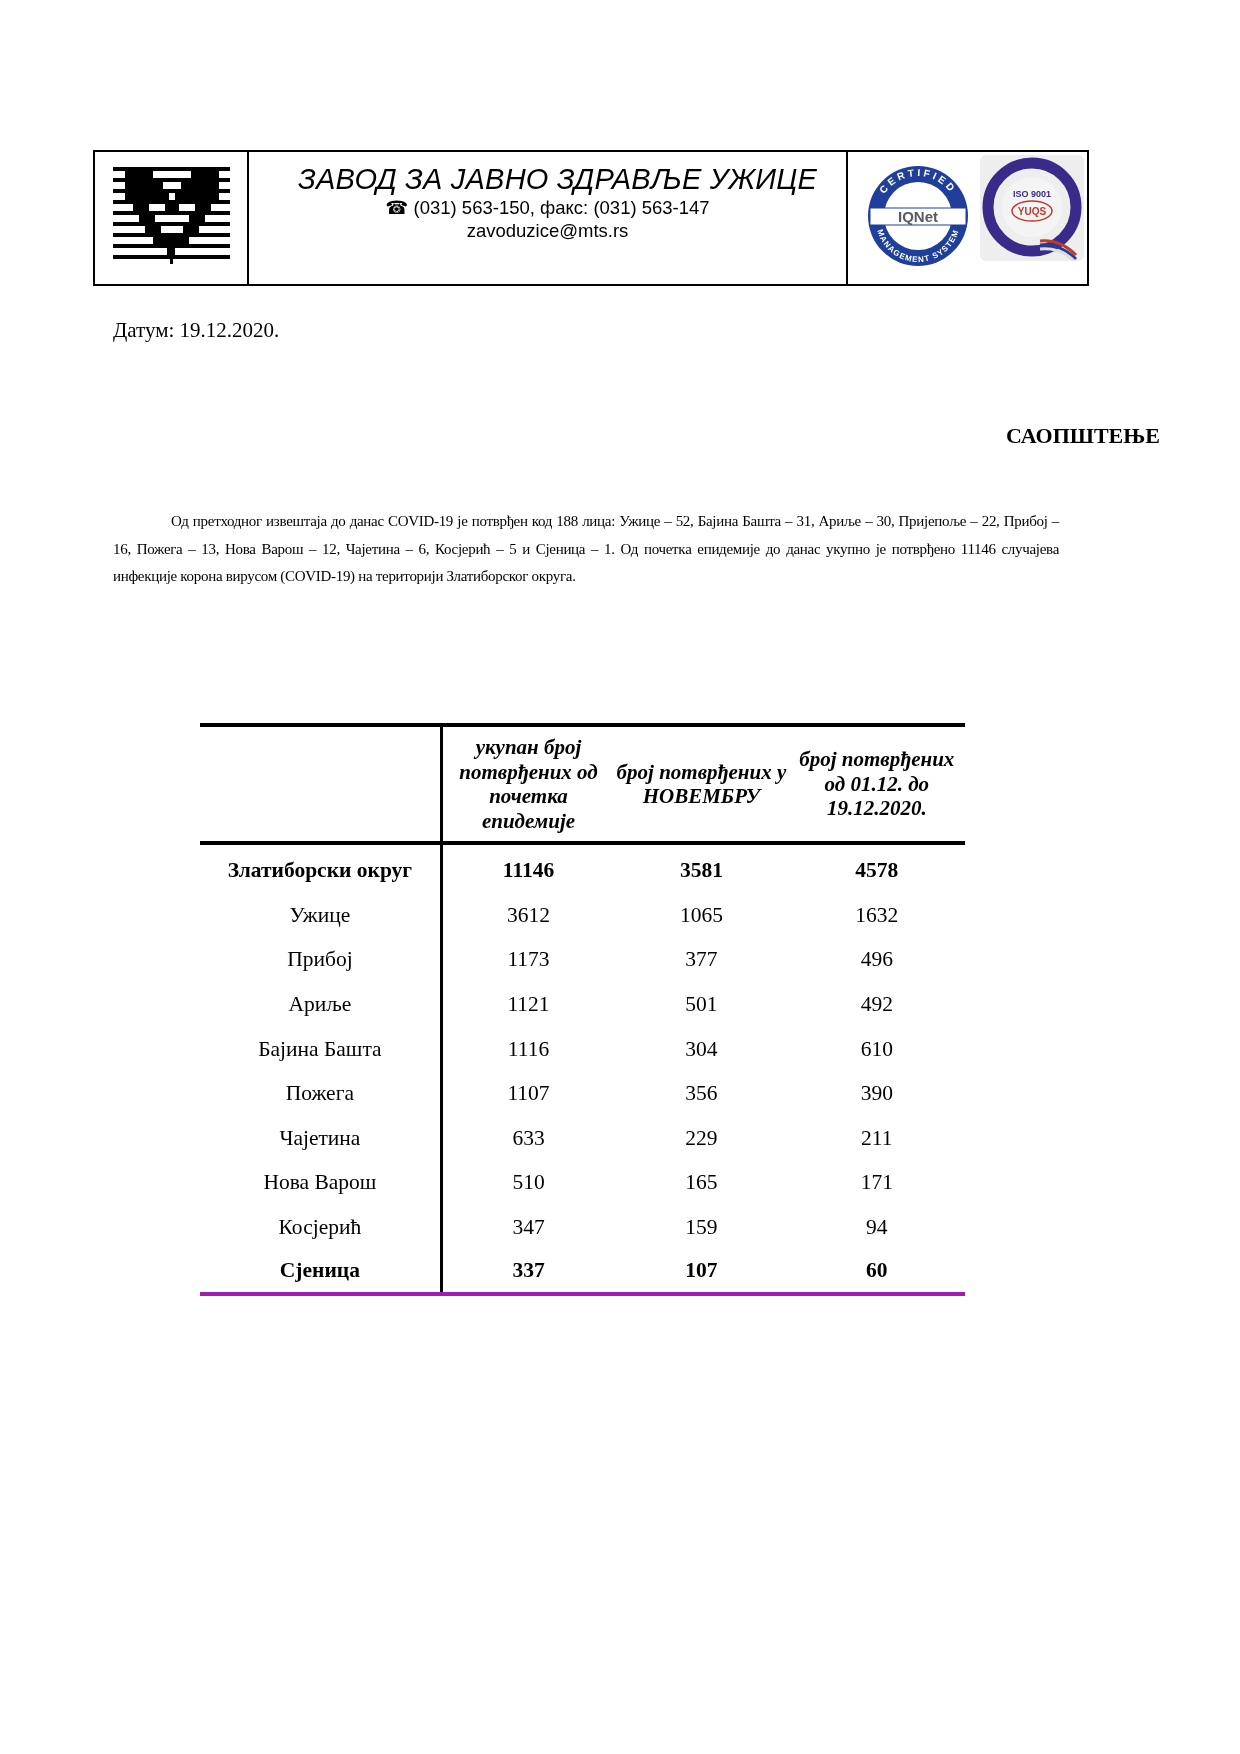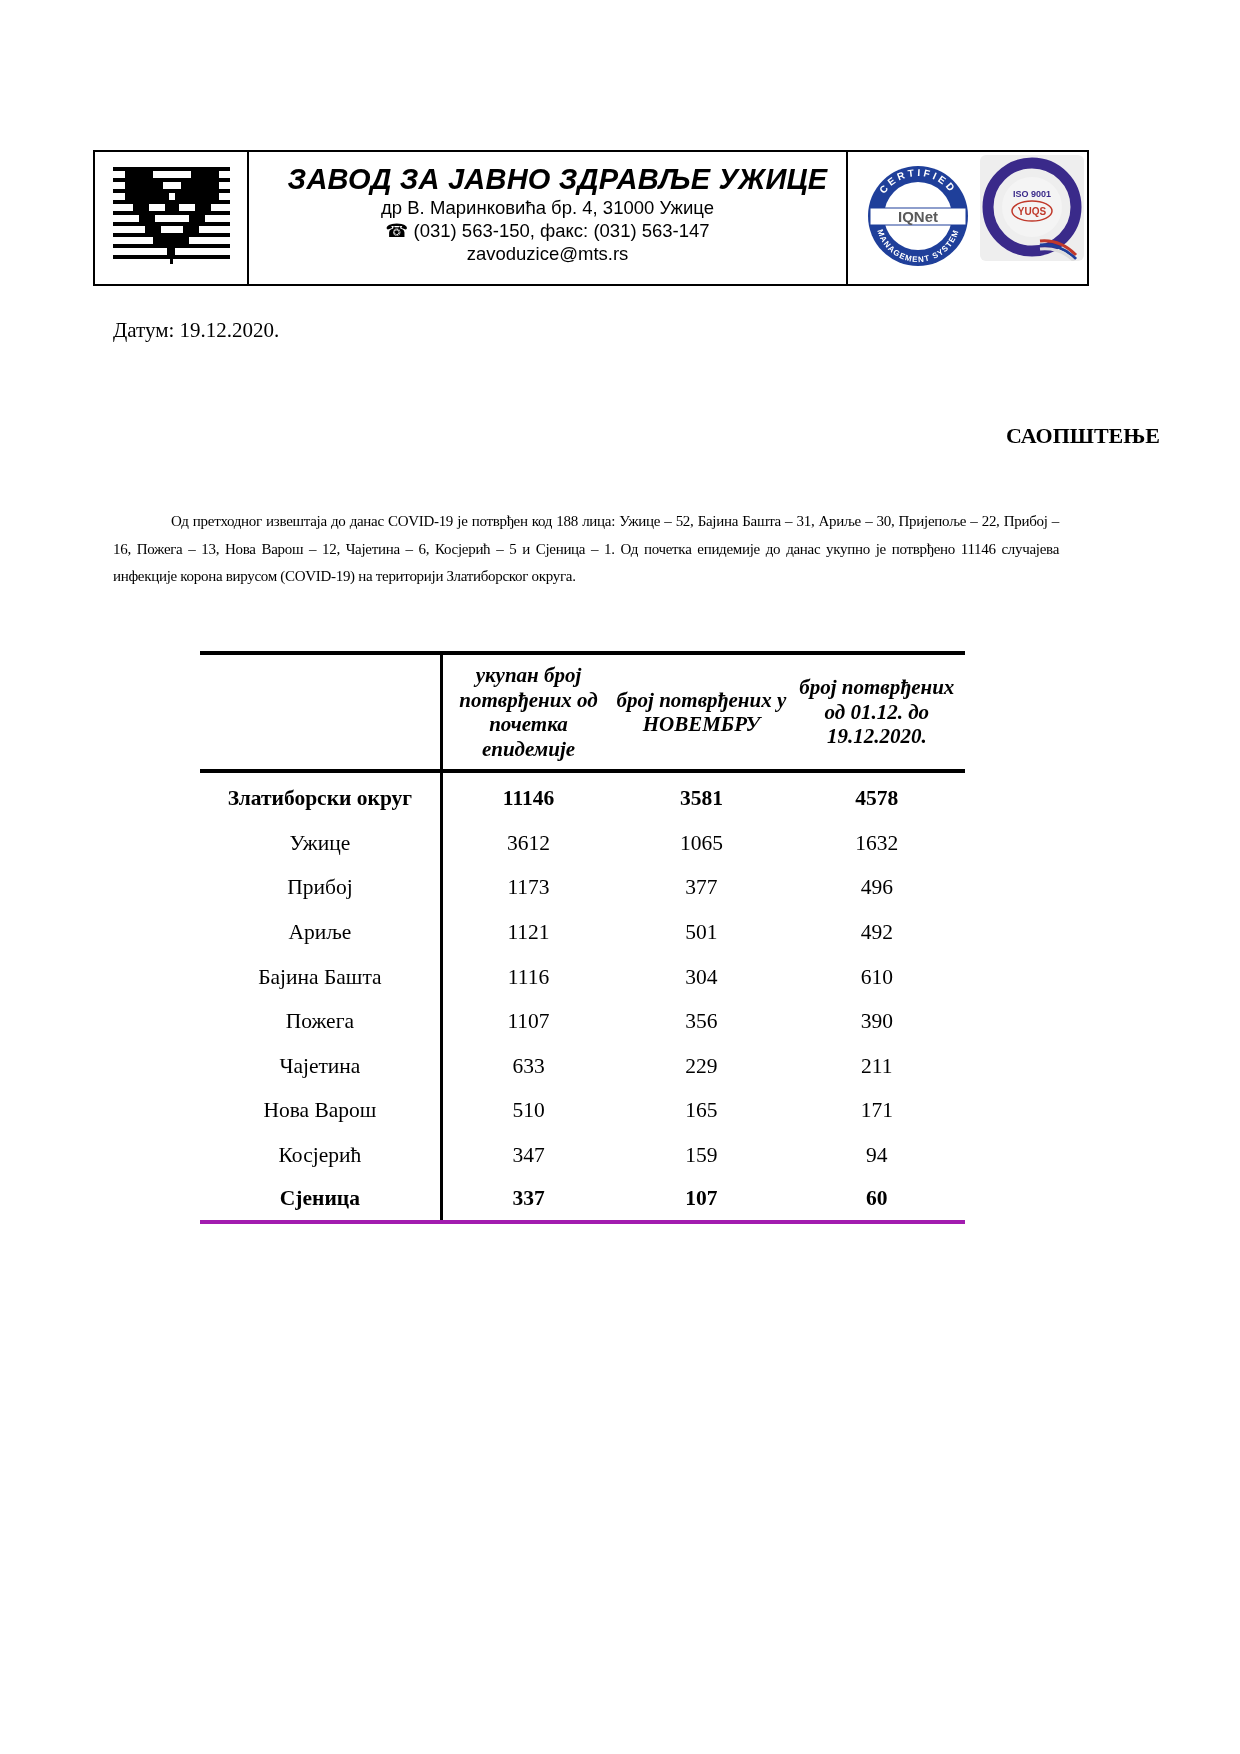--- a/index.html
+++ b/index.html
@@ -8,41 +8,41 @@
 
   
   .letterhead {
     position: absolute; left: 93px; top: 150px; width: 992px; height: 132px;
     border: 2px solid #000; box-sizing: content-box;
     display: flex;
   }
   .lh-logo { width: 152px; border-right: 2px solid #000; position: relative; }
   .lh-center { width: 597px; border-right: 2px solid #000; text-align: center; font-family: "Liberation Sans", sans-serif; }
   .lh-right { flex: 1; position: relative; }
-  .lh-title { font-style: italic; font-weight: bold; font-size: 29px; margin-top: 11px; letter-spacing: 0.2px; padding-left: 20px; }
+  .lh-title { font-style: italic; font-weight: normal; font-size: 29px; margin-top: 11px; letter-spacing: 0.2px; padding-left: 20px; }
   .lh-line { font-size: 18.5px; line-height: 23px; }
   .lh-line:first-of-type { margin-top: 2px; }
 
   .date {
     position: absolute; left: 113px; top: 318px;
     font-family: "Liberation Serif", serif; font-size: 21px;
   }
   .title {
     position: absolute; left: 0; width: 1160px; top: 423px; text-align: right;
     font-family: "Liberation Serif", serif; font-weight: bold; font-size: 22px;
   }
   .para {
     position: absolute; left: 113px; top: 508px; width: 946px;
     font-family: "Liberation Serif", serif; font-size: 15px; line-height: 27.5px;
     text-align: justify; text-indent: 58px; letter-spacing: -0.3px;
   }
 
   
   .tbl {
-    position: absolute; left: 200px; top: 651px; width: 765px;
+    position: absolute; left: 200px; top: 723px; width: 765px;
     border-collapse: collapse; font-family: "Liberation Serif", serif;
   }
   .tbl th, .tbl td { padding: 0; text-align: center; }
   .tbl thead tr { border-top: 4px solid #000; border-bottom: 4px solid #000; }
   .tbl tbody tr:last-child { border-bottom: 4px solid #a21caf; font-weight: bold; }
   .tbl .c0 { width: 241px; border-right: 3px solid #000; }
   .tbl .c1 { width: 172px; }
   .tbl .c2 { width: 175px; }
   .tbl .c3 { width: 177px; }
   .tbl thead th {
@@ -86,21 +86,20 @@
         <rect x="50" y="74" width="16" height="7"></rect>
         <rect x="88" y="74" width="16" height="7"></rect>
         <rect x="58" y="85" width="36" height="7"></rect>
         <rect x="72" y="96" width="8" height="7"></rect>
         <rect x="75" y="107" width="3" height="5"></rect>
       </g>
     </svg>
   </div>
   <div class="lh-center">
     <div class="lh-title">ЗАВОД ЗА ЈАВНО ЗДРАВЉЕ УЖИЦЕ</div>
-    <div class="lh-line">др В. Маринковића бр. 4, 31000 Ужице</div>
     <div class="lh-line">
       <span>☎</span>
       <span>(031) 563-150, факс: (031) 563-147</span>
     </div>
     <div class="lh-line">zavoduzice@mts.rs</div>
   </div>
   <div class="lh-right">
     <svg class="abs" style="left:16px;top:10px" width="108" height="108" viewBox="0 0 108 108">
       <circle cx="54" cy="54" r="50" fill="#1f3f9a"></circle>
       <circle cx="54" cy="54" r="34" fill="#ffffff"></circle>

